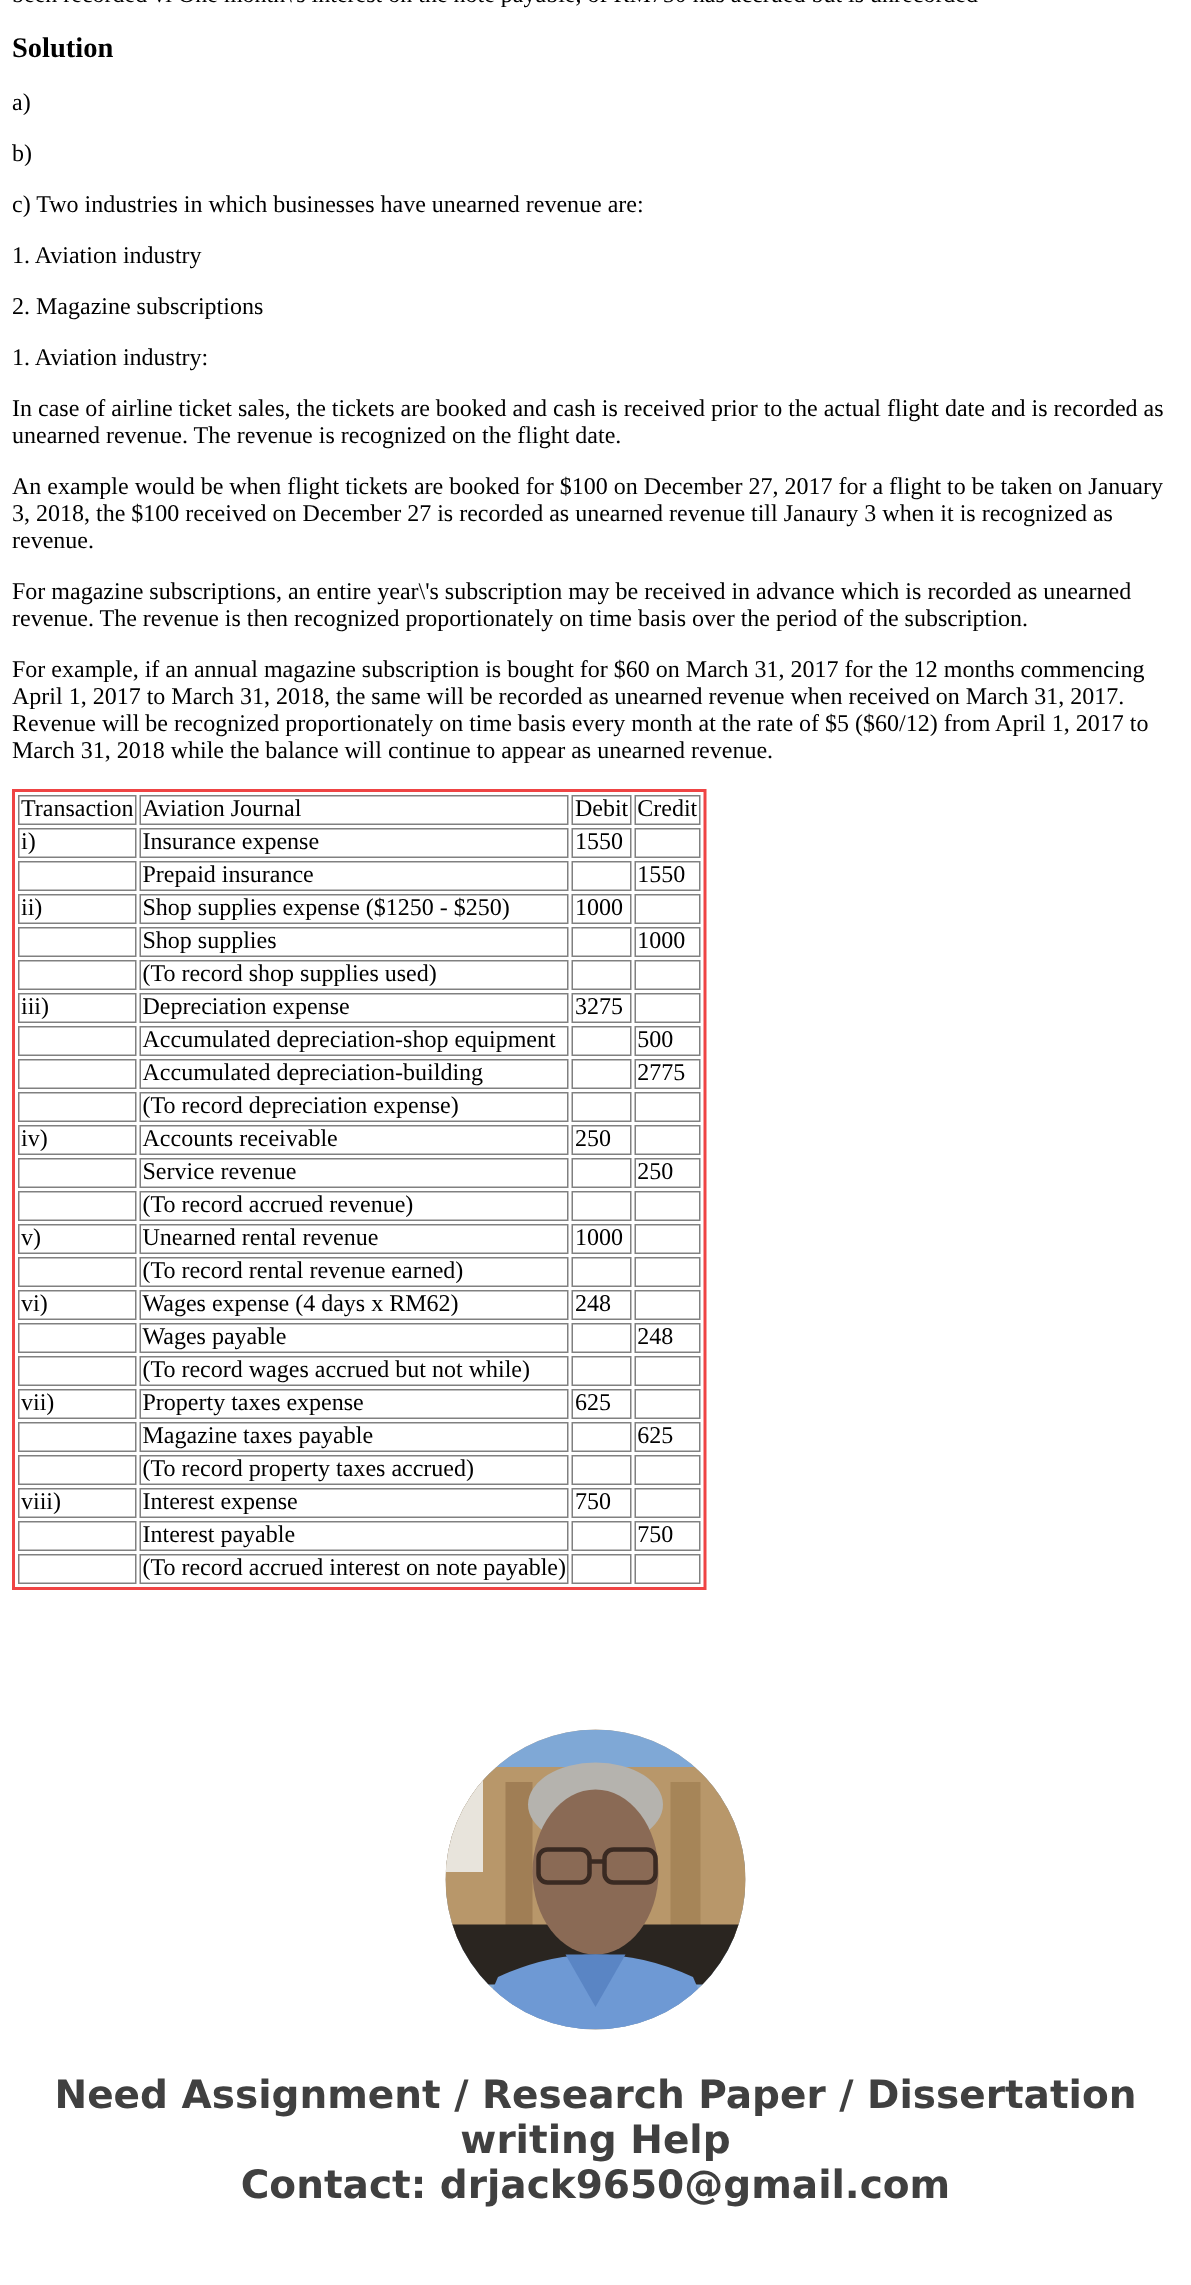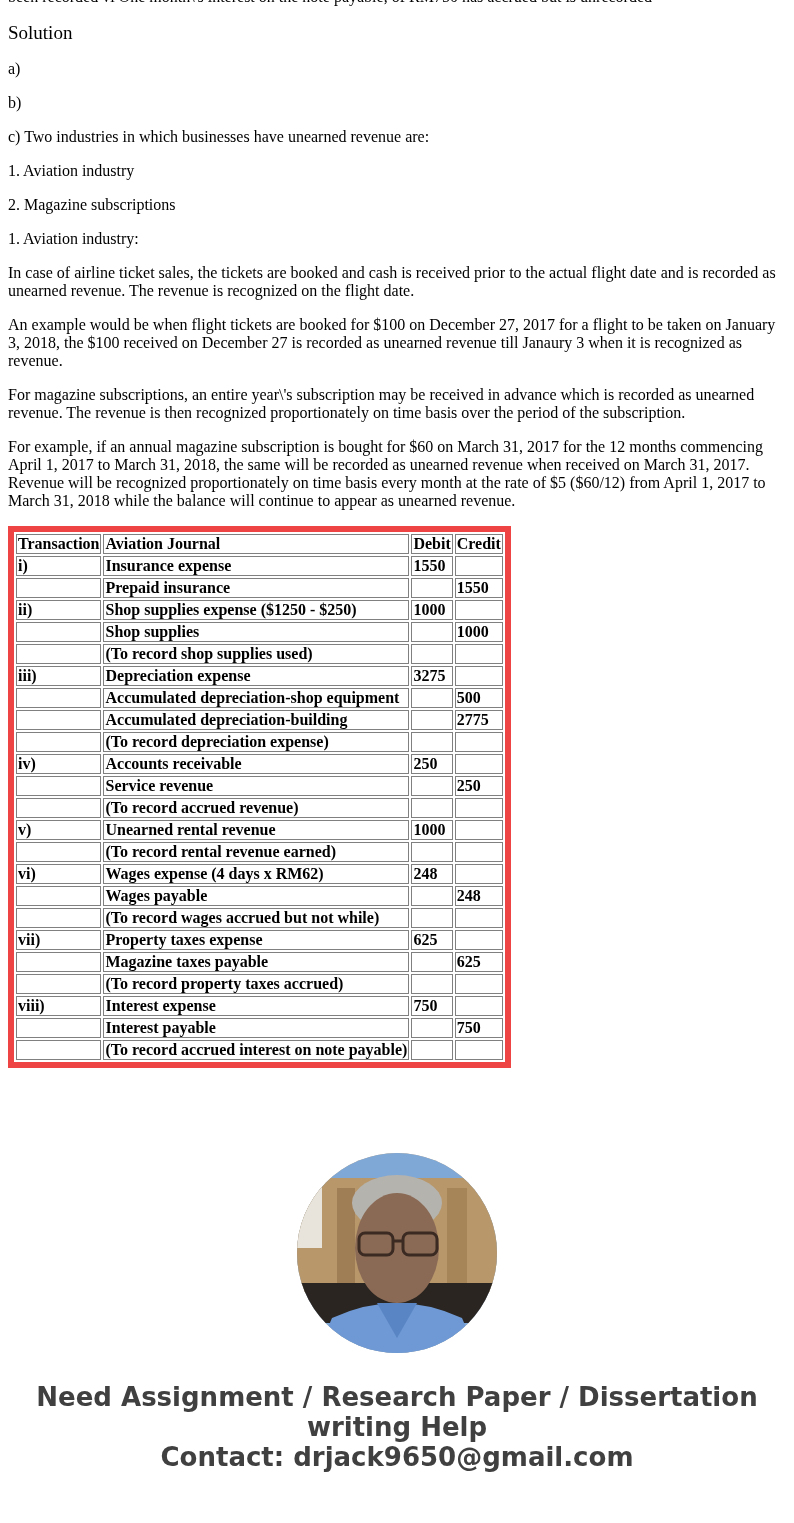--- a/index.html
+++ b/index.html
@@ -7,27 +7,26 @@
     width: 794px;
     height: 1523px;
     overflow: hidden;
     position: relative;
     font-family: "Liberation Serif", serif;
     font-size: 16px;
     color: #000;
   }
   .content { position: absolute; left: 8px; top: -12px; width: 778px; }
   .p { margin: 0 0 16px 0; line-height: 18px; }
-  h3 { font-size: 19px; font-weight: normal; margin: 0 0 16px 0; line-height: 22px; }
+  h3 { font-size: 19px; font-weight: bold; margin: 0 0 16px 0; line-height: 22px; }
   table.journal {
-    border: 6px solid #ef4444;
+    border: 2px solid #ef4444;
     border-spacing: 2px;
     border-collapse: separate;
     margin-top: 0;
-    font-weight: bold;
   }
   table.journal td {
     border: 1px solid #808080;
     padding: 0 1px;
     height: 18px;
     line-height: 18px;
     vertical-align: middle;
     white-space: nowrap;
   }
   .col-txn { width: 75px; }

